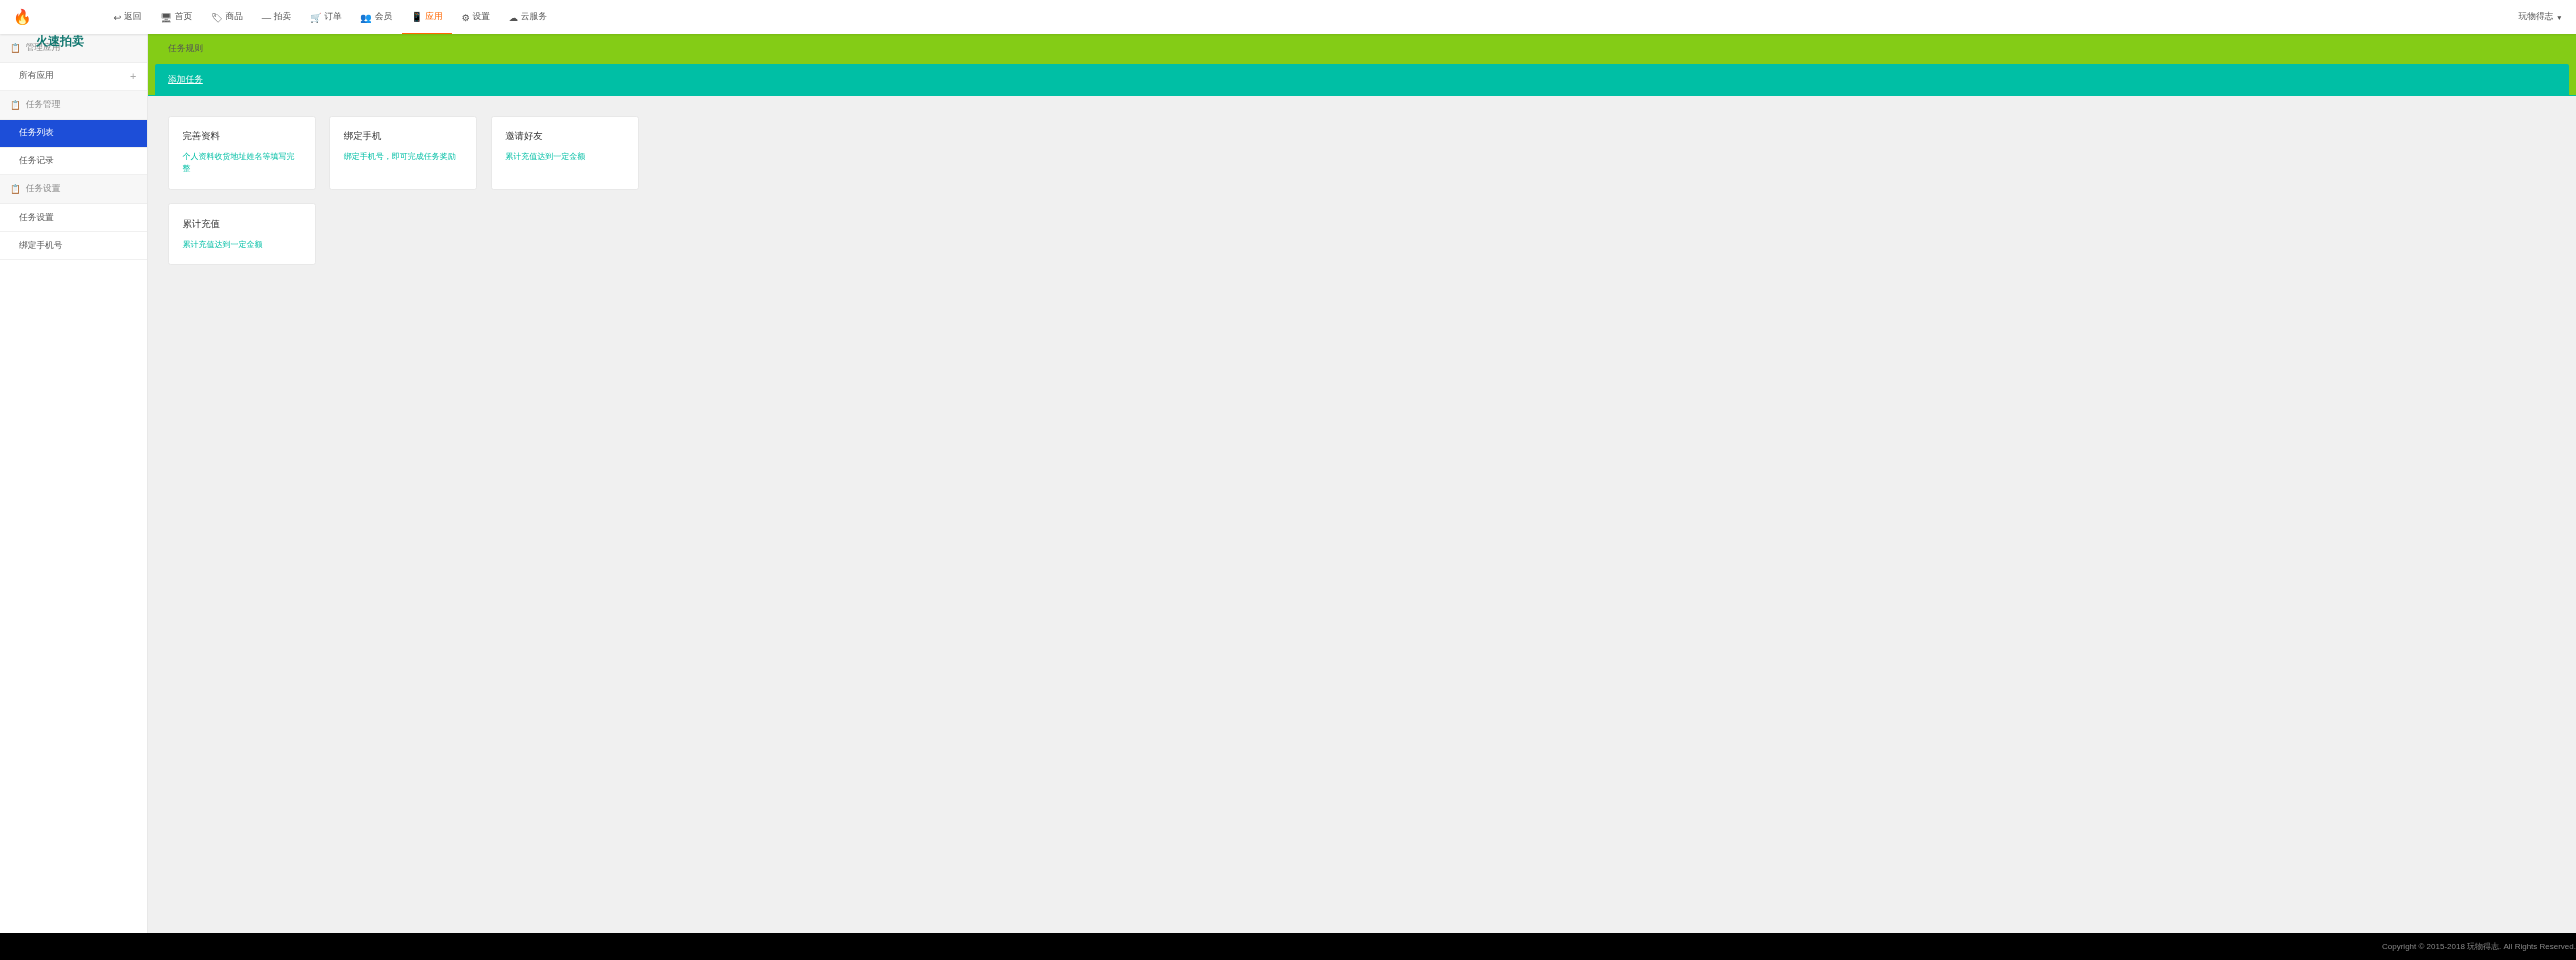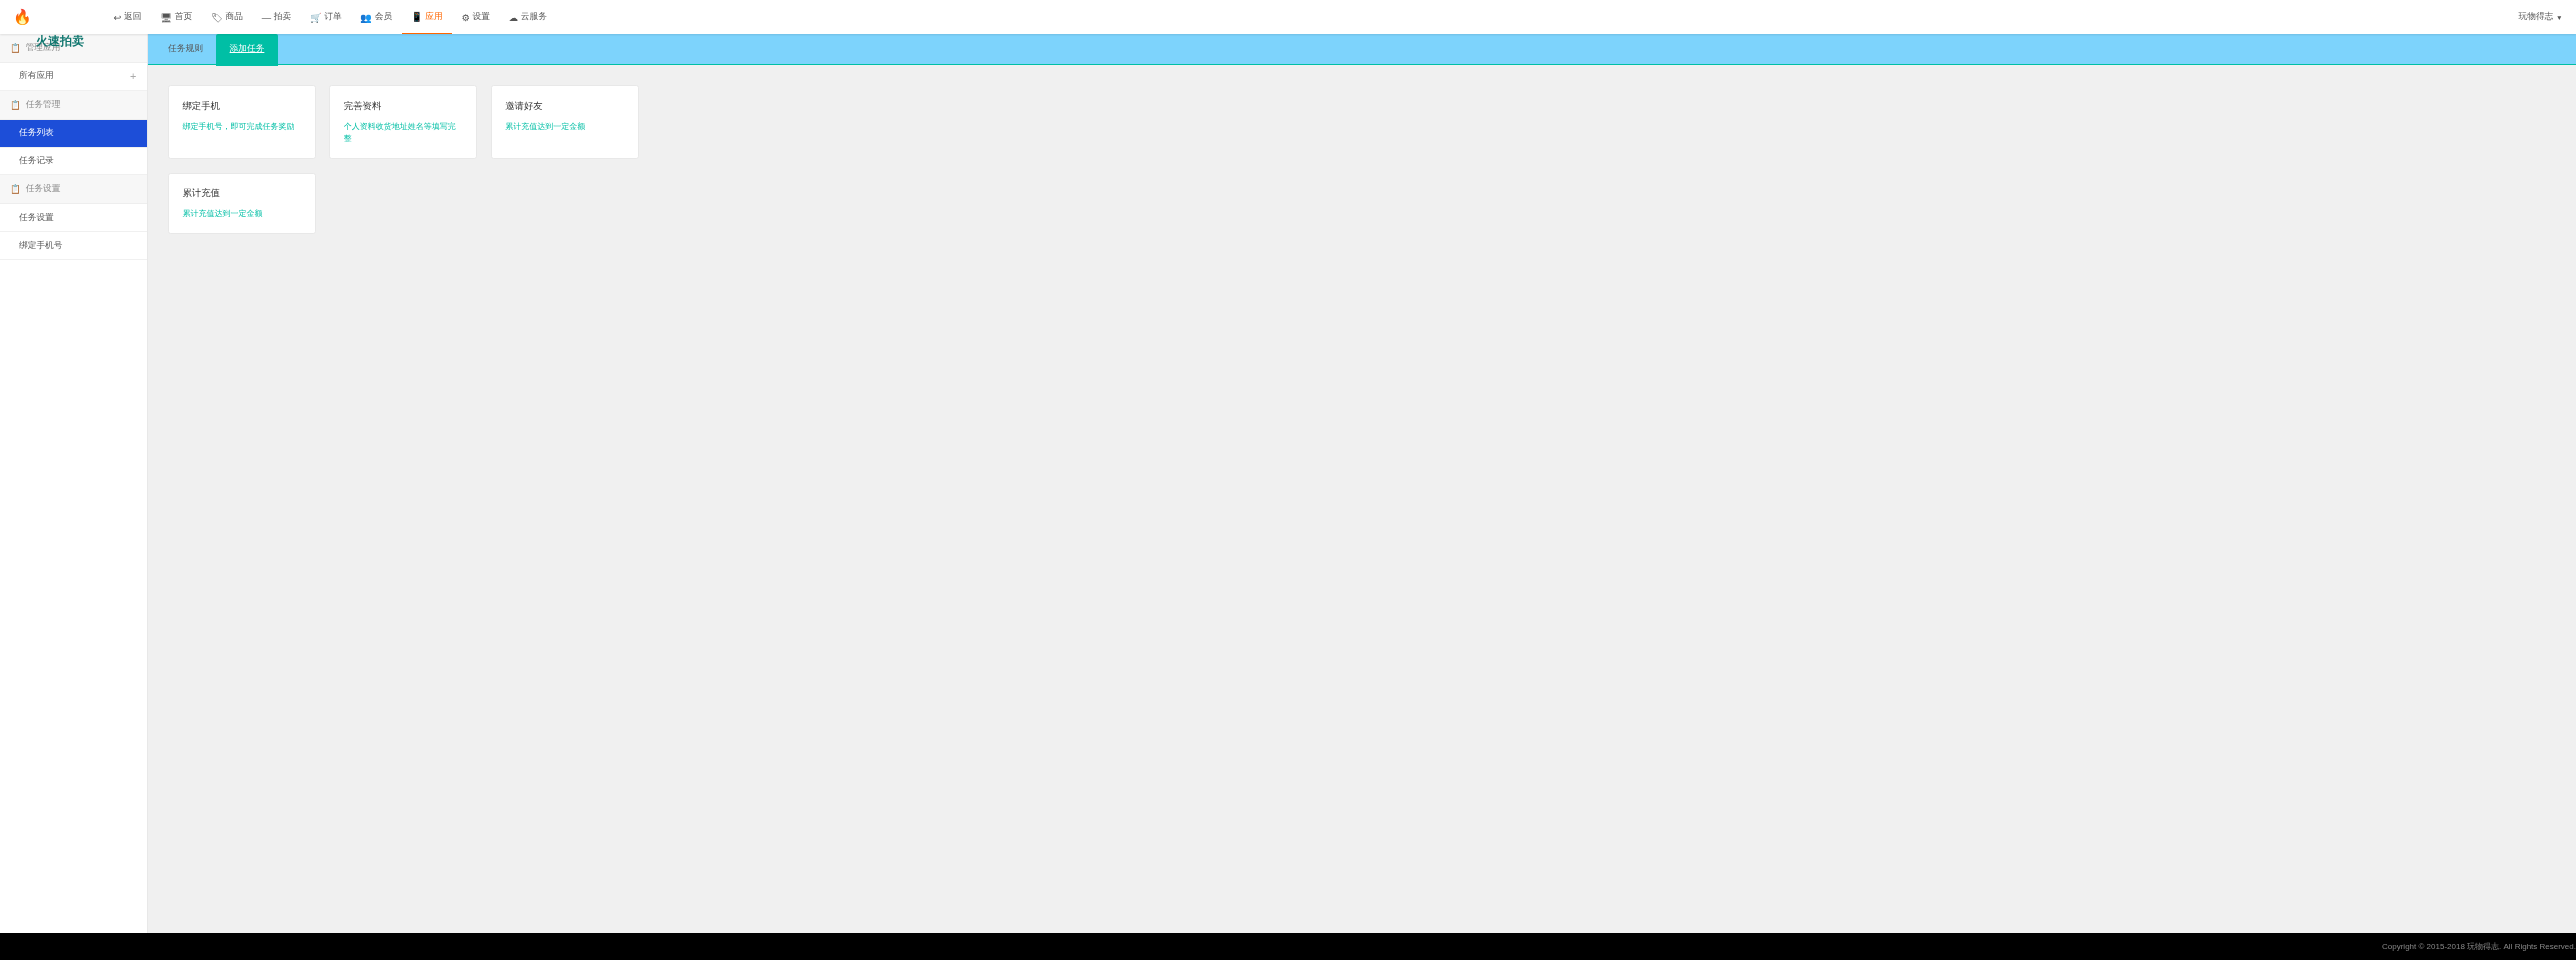--- a/index.html
+++ b/index.html
@@ -113,23 +113,24 @@
 
     
     .content {
       flex: 1;
       padding: 0;
     }
 
     
     .tabs {
       display: flex;
-      background: #7dd3fc;
+      background: #84cc16;
       border-bottom: 1.3px solid #00bfa5;
       padding: 0 6.7px;
+      flex-direction: column;
     }
     .tab {
       padding: 9.4px 13.4px;
       cursor: pointer;
       font-size: 8.7px;
       color: #555;
       border-bottom: 1.3px solid transparent;
       margin-bottom: -1.3px;
     }
     .tab.active {
@@ -277,26 +278,26 @@
     <div class="tabs">
 
     <div class="tab"><span>任务规则</span></div>
         <div class="tab active"><span>添加任务</span></div>
       </div>
 
     <div class="task-content">
       <div class="task-grid">
 
       <div class="task-card">
+    <div class="task-card-title">完善资料</div>
+    <div class="task-card-desc">个人资料收货地址姓名等填写完整</div>
+  </div>
+          <div class="task-card">
     <div class="task-card-title">绑定手机</div>
     <div class="task-card-desc">绑定手机号，即可完成任务奖励</div>
-  </div>
-          <div class="task-card">
-    <div class="task-card-title">完善资料</div>
-    <div class="task-card-desc">个人资料收货地址姓名等填写完整</div>
   </div>
           <div class="task-card">
     <div class="task-card-title">邀请好友</div>
     <div class="task-card-desc">累计充值达到一定金额</div>
   </div>
           <div class="task-card">
     <div class="task-card-title">累计充值</div>
     <div class="task-card-desc">累计充值达到一定金额</div>
   </div>
         </div>

